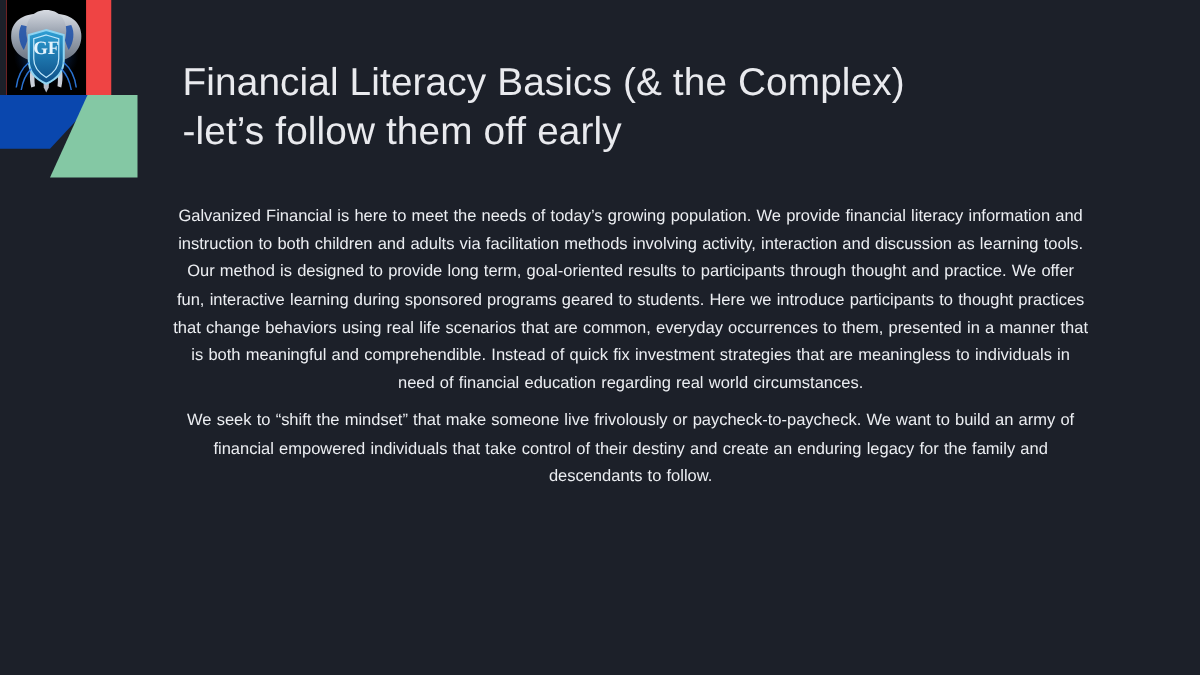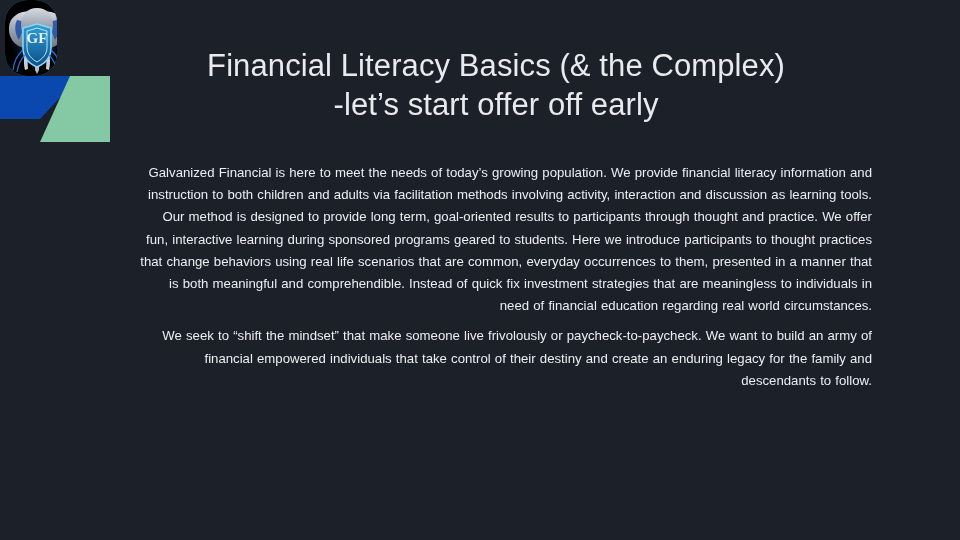--- a/index.html
+++ b/index.html
@@ -30,60 +30,58 @@
     width: 180px;
     height: 170px;
     pointer-events: none;
   }
 
   
   #logo-badge {
     position: absolute;
     left: 5px;
     top: 0px;
-    width: 52px;
+    width: 84px;
     height: 76px;
-    background: #0ea5e9;
+    background: #ef4444;
     overflow: hidden;
-    border-radius: 22px;
   }
   #logo-badge svg {
     display: block;
   }
 
   
   #title-block {
     position: absolute;
     left: 146px;
     top: 46px;
     width: 700px;
   }
   .title-line {
     color: #e9eaee;
     font-size: 31px;
     font-weight: 300;
     line-height: 39px;
     letter-spacing: 0.1px;
     white-space: nowrap;
-    text-align: center;
   }
 
   
   #body-block {
     position: absolute;
     left: 137px;
     top: 162px;
     width: 735px;
   }
   .para {
     color: #eceef2;
     font-size: 13.2px;
     line-height: 22.2px;
     margin: 0 0 8px 0;
-    text-align: right;
+    text-align: center;
     word-spacing: 0.5px;
   }
   .para:last-child {
     margin-bottom: 0;
   }
 </style>
 </head>
 <body>
 
 <div id="slide">
@@ -135,21 +133,21 @@
         <path d="M18 50 C12 55 9 62 8 70"></path>
         <path d="M20 55 C15 60 13 66 12 72"></path>
         <path d="M46 50 C52 55 55 62 56 70"></path>
         <path d="M44 55 C49 60 51 66 52 72"></path>
       </g>
     </svg>
   </div>
 
   <div id="title-block">
     <div class="title-line">Financial Literacy Basics (&amp; the Complex)</div>
-    <div class="title-line">-let’s start offer off early</div>
+    <div class="title-line">-let’s follow them off early</div>
   </div>
 
   <div id="body-block">
     <p class="para">Galvanized Financial is here to meet the needs of today’s growing population.   We provide financial literacy information  and instruction to both children  and adults via facilitation methods  involving activity, interaction and discussion as learning tools. Our method  is designed to provide long term,  goal-oriented results to participants through thought  and practice.  We offer fun,  interactive learning during sponsored  programs  geared to students.   Here we introduce participants to thought  practices that change behaviors using real life scenarios that are common,   everyday occurrences to them,  presented in a manner  that is both  meaningful and comprehendible.   Instead of quick fix investment  strategies that are meaningless to individuals in need of financial education  regarding real world circumstances.</p>
     <p class="para">We seek to “shift the mindset” that make someone live frivolously or paycheck-to-paycheck.   We want to build an army of financial empowered  individuals that take control  of their destiny and create an enduring legacy for the family and descendants to follow.</p>
   </div>
 
 </div>
 
 </body></html>

